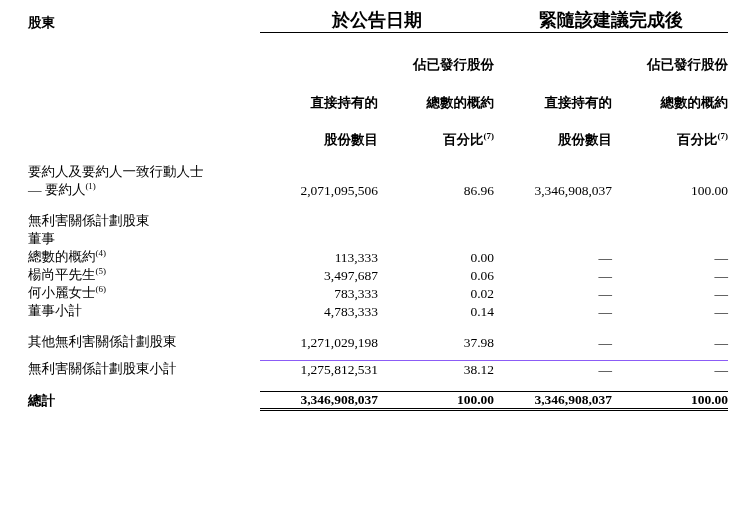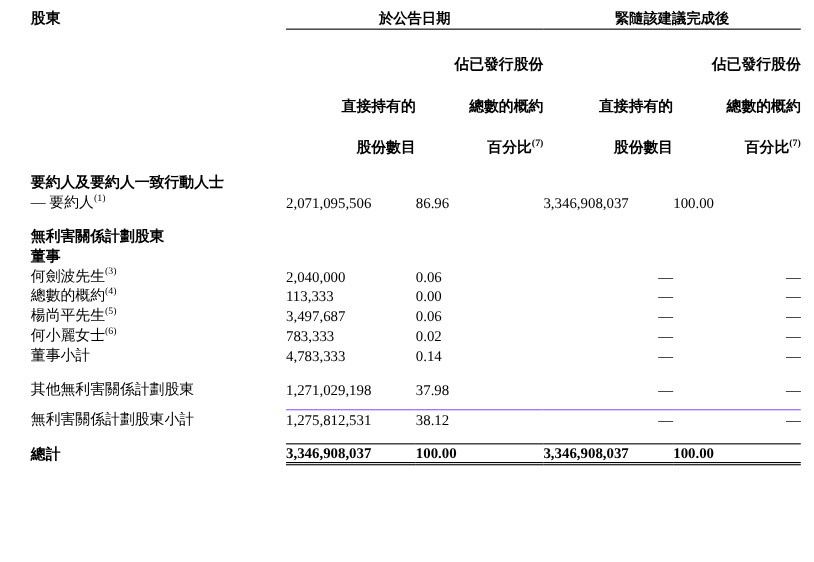--- a/index.html
+++ b/index.html
@@ -36,21 +36,21 @@
   col.c-num   { width: 118px; }
   col.c-pct   { width: 116px; }
 
   .hdr-row td {
     font-weight: bold;
     padding-bottom: 2px;
   }
   .grp-head {
     text-align: center;
     font-weight: bold;
-    font-size: 13px;
+    font-size: 18px;
     padding-bottom: 3px;
   }
   .rule-cell {
     padding: 0;
     height: 1px;
   }
   .rule {
     border-top: 1px solid #000;
     height: 0;
     font-size: 0;
@@ -70,26 +70,26 @@
     font-size: 9px;
     vertical-align: super;
     line-height: 0;
   }
   .cell-label {
     text-align: left;
     white-space: nowrap;
     padding: 1.5px 0;
   }
   .cell-num {
-    text-align: left;
+    text-align: right;
     white-space: nowrap;
     padding: 1.5px 0;
     font-variant-numeric: tabular-nums;
   }
-  .bold { font-weight: bold; }
+  .bold { font-weight: normal; }
   .spacer-row td { height: 13px; }
   .spacer-sm td { height: 9px; }
   .total-row td {
     font-weight: bold;
   }
   .ruled-num {
     border-top: 1px solid #8b5cf6;
     padding-top: 3px;
   }
   .grand-num {
@@ -174,27 +174,20 @@
       <tr>
         <td class="cell-label bold">無利害關係計劃股東</td>
         <td colspan="4"></td>
       </tr>
       <tr>
         <td class="cell-label bold">董事</td>
         <td colspan="4"></td>
       </tr>
 
       <tr>
-        <td class="cell-label"><span>何劍波先生</span><sup>(3)</sup></td>
-        <td class="cell-num">2,040,000</td>
-        <td class="cell-num">0.06</td>
-        <td class="cell-num dash">—</td>
-        <td class="cell-num dash">—</td>
-      </tr>
-      <tr>
         <td class="cell-label"><span>總數的概約</span><sup>(4)</sup></td>
         <td class="cell-num">113,333</td>
         <td class="cell-num">0.00</td>
         <td class="cell-num dash">—</td>
         <td class="cell-num dash">—</td>
       </tr>
       <tr>
         <td class="cell-label"><span>楊尚平先生</span><sup>(5)</sup></td>
         <td class="cell-num">3,497,687</td>
         <td class="cell-num">0.06</td>

